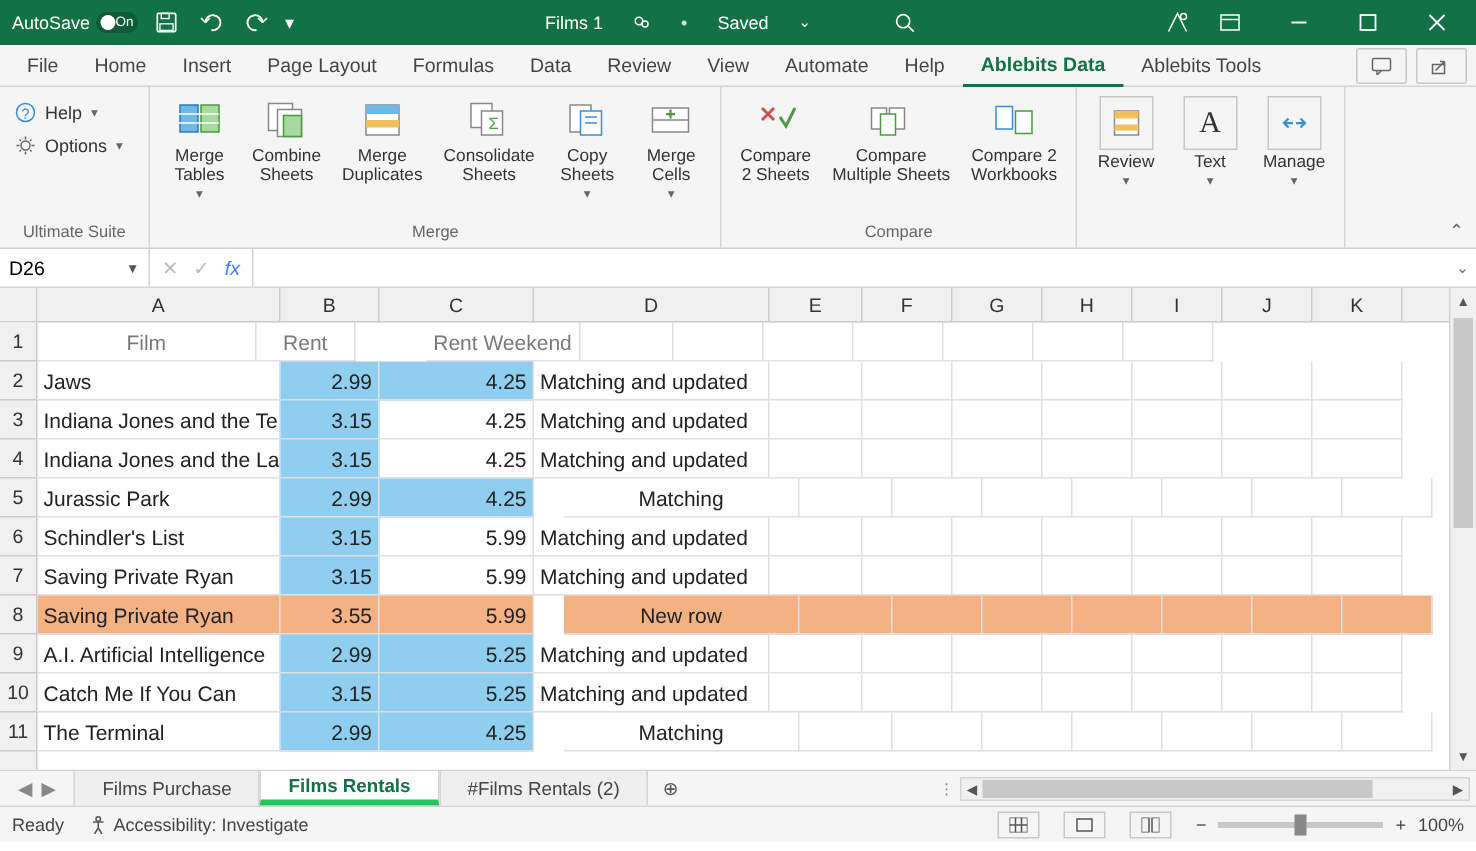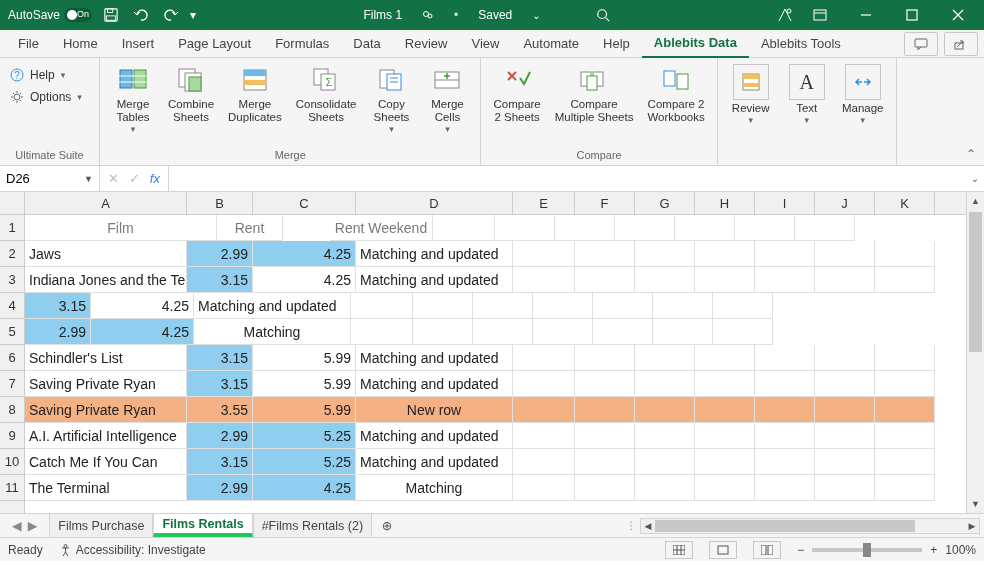--- a/index.html
+++ b/index.html
@@ -49,32 +49,32 @@
   .corner { width:25px; height:23px; background:#f0f0f0; border-right:1px solid #ccc; border-bottom:1px solid #ccc; position:absolute; top:0; left:0; }
   .colheads { position:absolute; top:0; left:25px; right:18px; height:23px; display:flex; background:#f0f0f0; border-bottom:1px solid #ccc; }
   .colhead { border-right:1px solid #ccc; display:flex; align-items:center; justify-content:center; font-size:13px; color:#333; }
   .rowheads { position:absolute; top:23px; left:0; width:25px; bottom:0; background:#f0f0f0; border-right:1px solid #ccc; }
   .rowhead { height:26px; border-bottom:1px solid #ccc; display:flex; align-items:center; justify-content:center; font-size:13px; color:#333; }
   .cells { position:absolute; top:23px; left:25px; right:18px; bottom:0; overflow:hidden; }
   .cellrow { display:flex; height:26px; }
   .cell { border-right:1px solid #e0e0e0; border-bottom:1px solid #e0e0e0; font-size:14px; color:#222; padding:0 4px; display:flex; align-items:center; overflow:hidden; white-space:nowrap; }
   .cell.header { color:#7a7a7a; justify-content:center; }
   .cell.num { justify-content:flex-end; }
-  .cell.ctr { justify-content:center; }
+  .cell.ctr { justify-content:center;margin-left:20px; }
   .hlblue { background:#8fceef; }
   .hlorange { background:#f4b183; }
   .vscroll { position:absolute; top:0; right:0; width:18px; bottom:0; background:#f0f0f0; border-left:1px solid #d4d4d4; }
   .vscroll .thumb { position:absolute; top:20px; left:2px; right:2px; height:140px; background:#c8c8c8; }
   .vscroll .arr { position:absolute; left:0; right:0; height:18px; display:flex; align-items:center; justify-content:center; font-size:9px; color:#555; }
   .vscroll .up { top:0; } .vscroll .down { bottom:0; }
 
   
   .sheetbar { height:24px; background:#f5f5f5; border-top:1px solid #d4d4d4; display:flex; align-items:stretch; font-size:12.5px; }
   .sheetnav { display:flex; align-items:center; gap:6px; padding:0 12px; color:#888; }
-  .sheettab { padding:0 8px; display:flex; align-items:center; border-right:1px solid #d4d4d4; border-left:1px solid #d4d4d4; background:#efefef; color:#444; cursor:pointer; position:relative; }
+  .sheettab { padding:0 18px; display:flex; align-items:center; border-right:1px solid #d4d4d4; border-left:1px solid #d4d4d4; background:#efefef; color:#444; cursor:pointer; position:relative; }
   .sheettab.active { background:#fff; color:#127245; font-weight:600; border-bottom:4px solid #22c55e; }
   .addsheet { width:30px; display:flex; align-items:center; justify-content:center; color:#555; }
   .sheetbar .hsarea { flex:1; display:flex; align-items:center; justify-content:flex-end; padding:0 4px; gap:2px; }
   .hscroll { width:340px; height:16px; background:#f0f0f0; border:1px solid #d4d4d4; position:relative; }
   .hscroll .thumb { position:absolute; top:1px; bottom:1px; left:14px; width:260px; background:#c8c8c8; }
   .hscroll .harr { position:absolute; top:0; bottom:0; width:14px; display:flex; align-items:center; justify-content:center; font-size:9px; color:#555; }
   .hscroll .hleft { left:0; } .hscroll .hright { right:0; }
   .gripper { width:14px; color:#888; display:flex; align-items:center; justify-content:center; font-size:10px;}
 
   
@@ -411,21 +411,21 @@
       <div class="rowhead">5</div>
       <div class="rowhead">6</div>
       <div class="rowhead">7</div>
       <div class="rowhead">8</div>
       <div class="rowhead">9</div>
       <div class="rowhead">10</div>
       <div class="rowhead">11</div>
     </div>
   <div class="cells" id="cells">
       <div class="cellrow">
-        <div class="cell header" style="width: 192px;">Film</div>
+        <div class="cell header" style="width: 146px;">Film</div>
         <div class="cell header" style="width: 66px;">Rent</div>
         <div class="cell header" style="width: 103px; margin-left: 47px;">Rent Weekend</div>
         <div class="cell " style="width: 62px;"></div>
         <div class="cell " style="width: 60px;"></div>
         <div class="cell " style="width: 60px;"></div>
         <div class="cell " style="width: 60px;"></div>
         <div class="cell " style="width: 60px;"></div>
         <div class="cell " style="width: 60px;"></div>
         <div class="cell " style="width: 60px;"></div>
       </div>
@@ -449,32 +449,34 @@
         <div class="cell " style="width: 157px;">Matching and updated</div>
         <div class="cell " style="width: 62px;"></div>
         <div class="cell " style="width: 60px;"></div>
         <div class="cell " style="width: 60px;"></div>
         <div class="cell " style="width: 60px;"></div>
         <div class="cell " style="width: 60px;"></div>
         <div class="cell " style="width: 60px;"></div>
         <div class="cell " style="width: 60px;"></div>
       </div>
       <div class="cellrow">
+        <div class="cell " style="width: 162px;">Indiana Jones and the La</div>
         <div class="cell num hlblue" style="width: 66px;">3.15</div>
         <div class="cell num" style="width: 103px;">4.25</div>
         <div class="cell " style="width: 157px;">Matching and updated</div>
         <div class="cell " style="width: 62px;"></div>
         <div class="cell " style="width: 60px;"></div>
         <div class="cell " style="width: 60px;"></div>
         <div class="cell " style="width: 60px;"></div>
         <div class="cell " style="width: 60px;"></div>
         <div class="cell " style="width: 60px;"></div>
         <div class="cell " style="width: 60px;"></div>
       </div>
       <div class="cellrow">
+        <div class="cell " style="width: 162px;">Jurassic Park</div>
         <div class="cell num hlblue" style="width: 66px;">2.99</div>
         <div class="cell num hlblue" style="width: 103px;">4.25</div>
         <div class="cell ctr" style="width: 157px;">Matching</div>
         <div class="cell " style="width: 62px;"></div>
         <div class="cell " style="width: 60px;"></div>
         <div class="cell " style="width: 60px;"></div>
         <div class="cell " style="width: 60px;"></div>
         <div class="cell " style="width: 60px;"></div>
         <div class="cell " style="width: 60px;"></div>
         <div class="cell " style="width: 60px;"></div>

